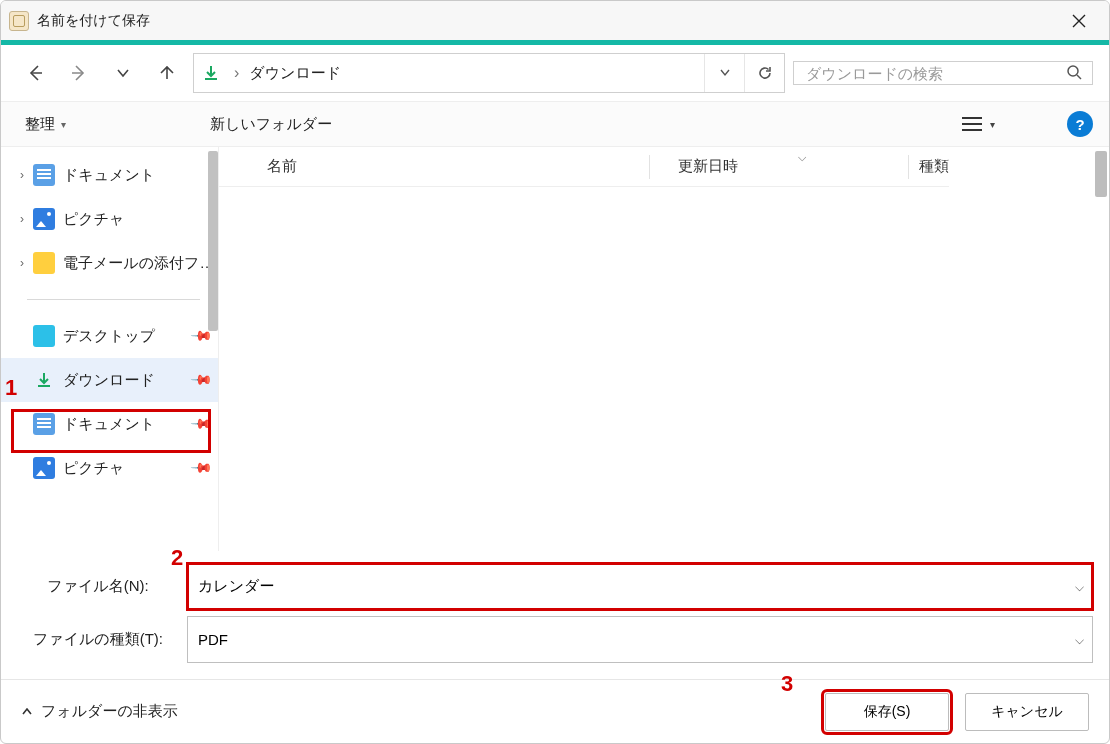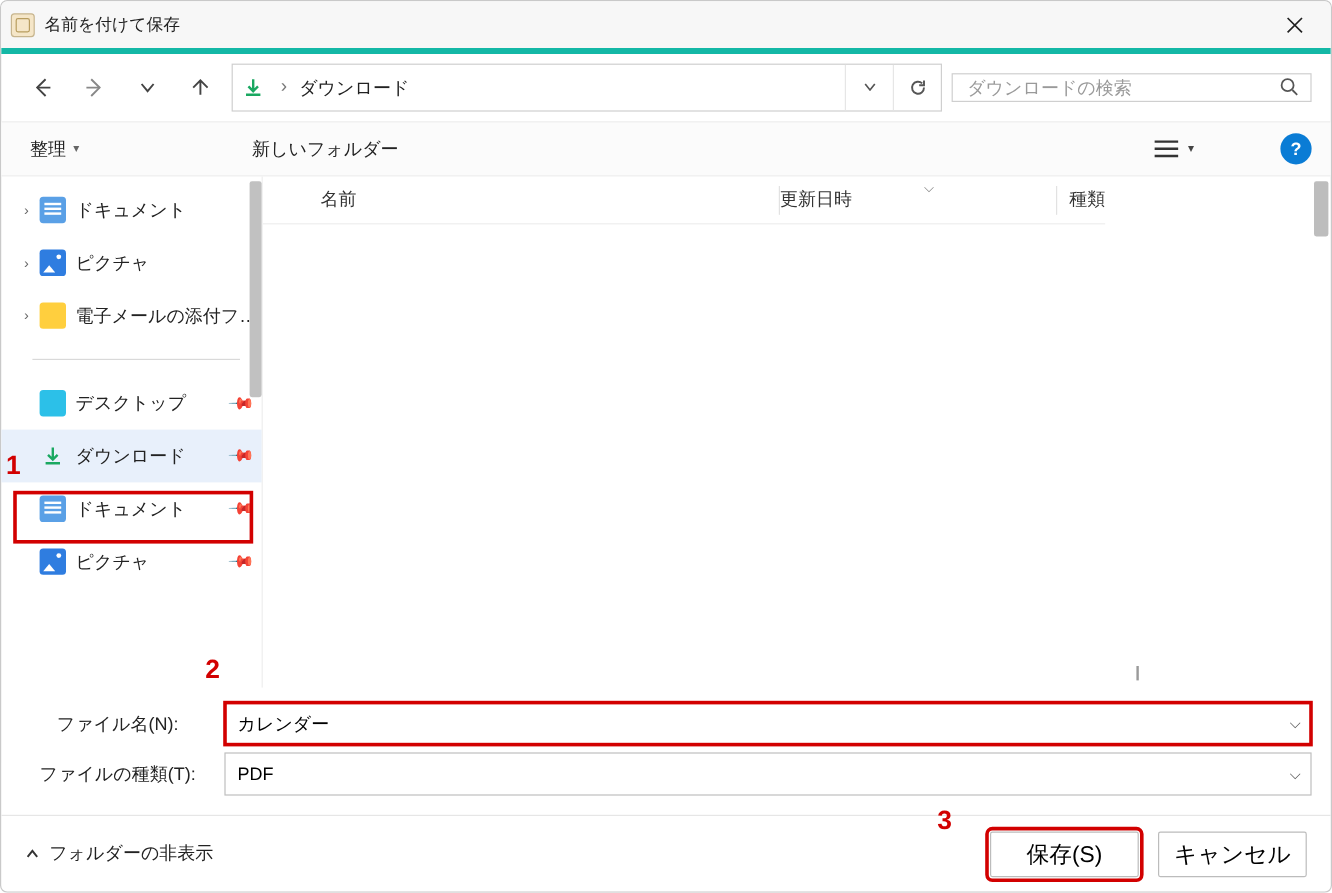--- a/index.html
+++ b/index.html
@@ -80,45 +80,45 @@
   .divider{height:1px;background:#d9d9d9;margin:14px 18px 14px 26px;}
   .tree-item.selected{background:#e8f0fb;}
   .side-scroll{position:absolute;right:0;top:4px;width:10px;height:180px;background:#c1c1c1;border-radius:2px;}
 
   .filepane{flex:1;display:flex;position:relative;}
   .cols{
     height:40px;display:flex;align-items:center;border-bottom:1px solid #eee;
     font-size:15px;color:#333;position:relative;
   }
   .col-name{flex:0 0 430px;padding-left:48px;}
-  .col-date{flex:0 0 230px;position:relative;}
+  .col-date{flex:0 0 230px;position:relative;margin-left:28px;}
   .col-type{flex:1;padding-left:10px;}
   .col-sep{width:1px;height:24px;background:#e2e2e2;}
   .sort-caret{position:absolute;top:-6px;left:120px;color:#8a8a8a;font-size:11px;}
   .filelist{flex:1;position:relative;}
   .hbar{position:absolute;left:26px;right:160px;bottom:6px;height:12px;background:#9a9a9a;}
   .vscroll{position:absolute;right:2px;top:4px;width:12px;height:46px;background:#bdbdbd;border-radius:2px;}
 
   .bottom-fields{padding:6px 16px 10px 16px;}
   .frow{display:flex;align-items:center;margin:6px 0;}
   .frow label{width:170px;text-align:center;font-size:15px;color:#222;padding-right:8px;}
   .frow .field{
-    flex:1;height:36px;border:1px solid #bfbfbf;display:flex;align-items:center;padding:0 10px;font-size:15px;background:#fff;position:relative;
+    flex:1;height:47px;border:1px solid #bfbfbf;display:flex;align-items:center;padding:0 10px;font-size:15px;background:#fff;position:relative;
   }
   .frow .field .dd{position:absolute;right:8px;color:#555;font-size:12px;}
   .field.hl{outline:3px solid #d20000;outline-offset:-2px;}
 
   .footer{
     height:64px;border-top:1px solid #e6e6e6;display:flex;align-items:center;padding:0 20px;gap:16px;
   }
   .footer .fold{display:flex;align-items:center;gap:8px;font-size:15px;color:#222;cursor:pointer;}
   .footer .spacer{flex:1;}
   .fbtn{
     min-width:124px;height:38px;border:1px solid #bcbcbc;background:#fff;display:flex;align-items:center;justify-content:center;
-    font-size:19px;cursor:pointer;border-radius:2px;
+    font-size:14px;cursor:pointer;border-radius:2px;
   }
   .fbtn.hl{outline:3px solid #d20000;outline-offset:1px;}
 
   .annot{
     position:absolute;color:#d20000;font-weight:bold;font-size:22px;pointer-events:none;
   }
   .annot-box{position:absolute;border:3px solid #d20000;pointer-events:none;}
 </style>
 </head>
 <body>

